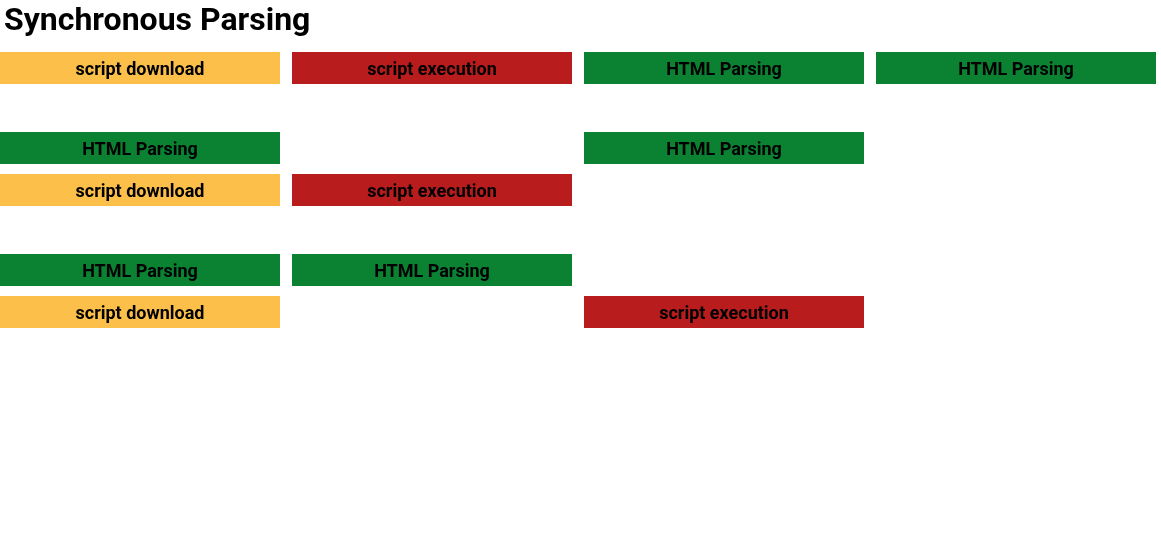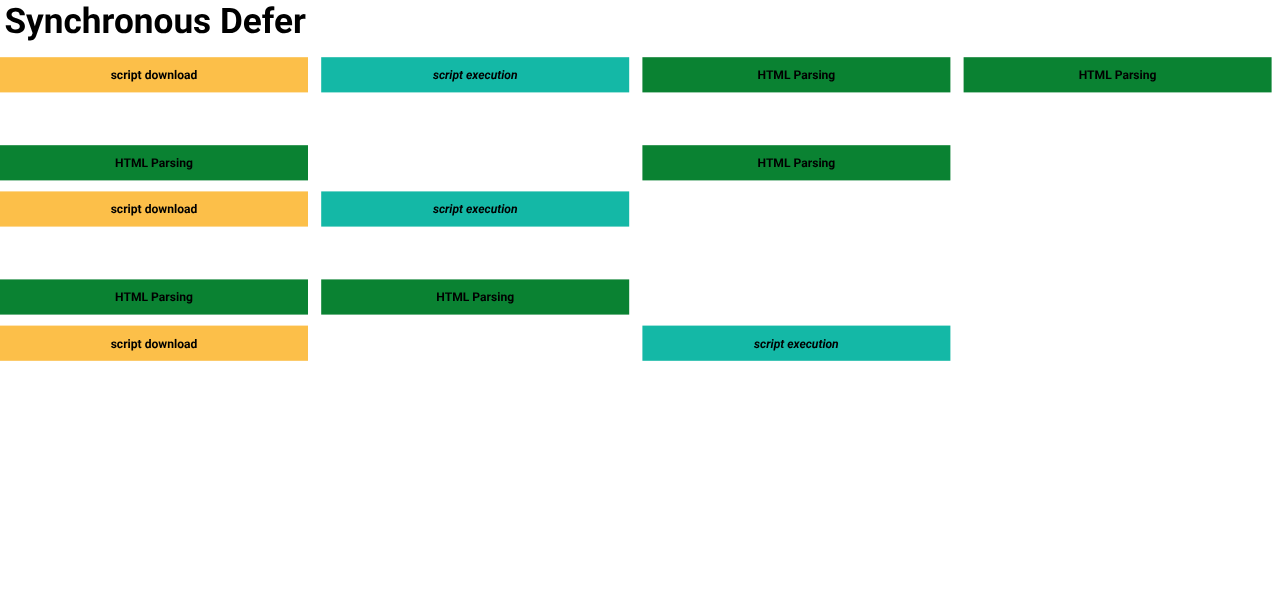--- a/index.html
+++ b/index.html
@@ -27,48 +27,47 @@
       display: flex;
       gap: 12px;
       margin-bottom: 10px;
       height: 32px;
     }
     .block {
       height: 32px;
       display: flex;
       align-items: center;
       justify-content: center;
-      font-size: 11px;
+      font-size: 18px;
       font-weight: 700;
       white-space: nowrap;
     }
     .block-download {
       background: #fcbf49;
       color: #000000;
     }
     .block-execution {
-      background: #14b8a6;
+      background: #b91c1c;
       color: #000000;
-      font-style: italic;
     }
     .block-parsing {
       background: #0a8232;
       color: #000000;
     }
     .spacer {
       height: 32px;
       background: transparent;
     }
   </style>
 </head>
 <body>
 
 <div id="root">
     <div class="section">
-      <h2 class="section-title">Synchronous Defer</h2>
+      <h2 class="section-title">Synchronous Parsing</h2>
       <div class="row">
         <div class="block block-download" style="width: 280px;">script download</div>
         <div class="block block-execution" style="width: 280px;">script execution</div>
         <div class="block block-parsing" style="width: 280px;">HTML Parsing</div>
         <div class="block block-parsing" style="width: 280px;">HTML Parsing</div>
       </div>
     </div>
     <div class="section">
       <div class="row">
         <div class="block block-parsing" style="width: 280px;">HTML Parsing</div>

